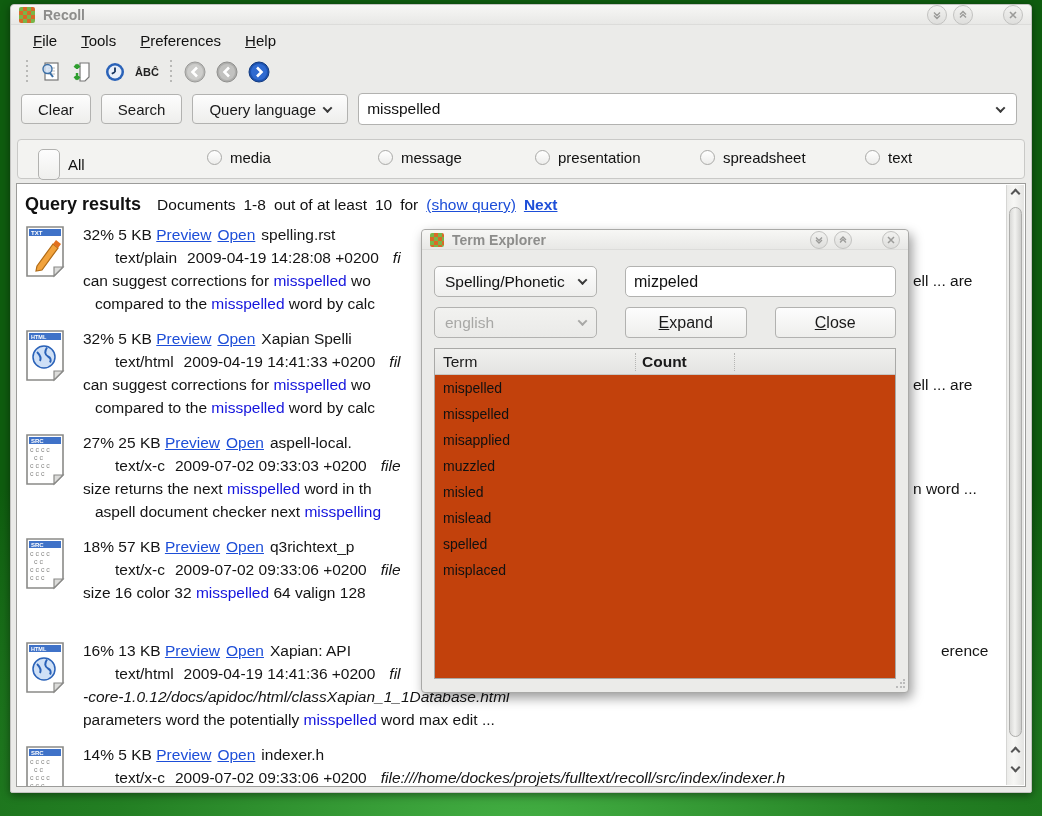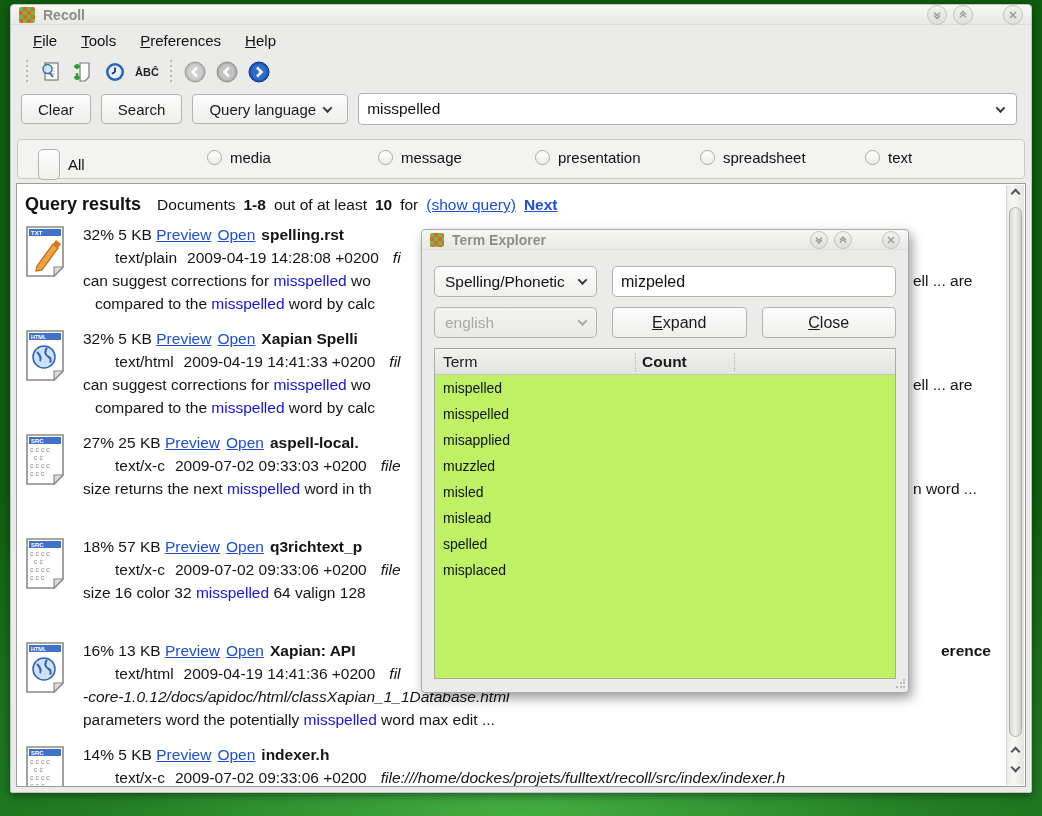--- a/index.html
+++ b/index.html
@@ -75,21 +75,21 @@
   .radio .dot { width:6px; height:6px; border-radius:50%; background:#333; display:none; }
   .radio.sel .dot { display:block; }
   
   .results {
     position:absolute; left:5px; right:5px; top:178px; bottom:5px;
     background:#fff; border:1px solid #9c9c9a; overflow:hidden;
   }
   .res-inner { position:absolute; left:8px; top:0; right:26px; bottom:0; overflow:hidden; }
   .res-header { height:40px; display:flex; align-items:baseline; gap:8px; padding-top:10px; font-size:15.5px; color:#111; }
   .res-header .h1 { font-size:18px; font-weight:bold; margin-right:8px; }
-  .b { font-weight:bold; }
+  .b { font-weight:normal; }
   a.lnk { color:#1d4ed8; text-decoration:underline; }
   a.lnk.b { font-weight:bold; }
   .hl { color:#1414dd; }
   .row { position:relative; height:104px; font-size:15.5px; color:#141414; }
   .ficon { position:absolute; left:0; top:2px; }
   .rl { position:absolute; left:58px; white-space:nowrap; }
   .l1 { top:2px; } .l2 { top:25px; } .l3 { top:48px; } .l4 { top:71px; }
   .ind { left:70px; }
   .mime { margin-right:10px;margin-left:32px; } .date { margin-right:14px; }
   .it { font-style:italic; }
@@ -103,33 +103,33 @@
   .sthumb { position:absolute; left:2px; right:2px; top:22px; bottom:48px; border-radius:8px;
     background:linear-gradient(90deg,#d9d9d7,#f2f2f0 45%,#cfcfcd); border:1px solid #adadab; }
   
   .dlg {
     position:absolute; left:410px; top:224px; width:488px; height:464px;
     background:#ebebe9; border:1px solid #a9a9a7; border-radius:4px;
     box-shadow:3px 5px 12px rgba(0,0,0,.4); z-index:5;
   }
   .dlg .titlebar { border-radius:4px 4px 0 0; }
   .dlg-body { position:absolute; left:12px; right:12px; top:36px; }
-  .drow { display:flex; gap:15px; margin-bottom:10px; }
+  .drow { display:flex; gap:28px; margin-bottom:10px; }
   .sel {
     height:31px; background:linear-gradient(#fdfdfd,#efefed); border:1px solid #b2b2b0; border-radius:5px;
     display:flex; align-items:center; padding:0 10px; font-size:15.5px; color:#111;
   }
   .sel.dis { color:#a8a8a6; background:linear-gradient(#f2f2f0,#eaeae8); }
   .sel.dis .dd-arrow { border-color:#a8a8a6; }
   .sel .spacer { flex:1; }
   .tinput { flex:1; height:31px; background:#fff; border:1px solid #b2b2b0; border-radius:5px; padding:0 8px; }
   .tinput input { width:100%; height:100%; border:0; outline:0; background:transparent; font-size:16px; font-family:inherit; color:#111; }
   .dbtn { flex:1; height:31px; font-size:16px; }
   .w160 { width:163px; flex:none; }
-  .ttable { border:1px solid #a9a9a7; background:#bef264; height:331px; overflow:hidden; }
+  .ttable { border:1px solid #a9a9a7; background:#c2410c; height:331px; overflow:hidden; }
   .thead { display:flex; height:26px; background:linear-gradient(#f0f0ee,#e4e4e2); border-bottom:1px solid #c6c6c4; font-size:15.5px; color:#1a1a1a; align-items:center; }
   .th1 { width:200px; padding-left:8px; } .th2 { width:100px; border-left:1px dotted #b5b5b3; padding-left:6px; height:18px; line-height:18px; border-right:1px dotted #b5b5b3;font-weight:bold; }
   .trow { height:26px; line-height:26px; padding-left:8px; font-size:14px; color:#111; }
   .grip { position:absolute; right:3px; bottom:3px; width:10px; height:10px;
     background:radial-gradient(circle at 2px 8px,#bbb 1px,transparent 1.4px),radial-gradient(circle at 6px 8px,#bbb 1px,transparent 1.4px),radial-gradient(circle at 6px 4px,#bbb 1px,transparent 1.4px),radial-gradient(circle at 9px 8px,#bbb 1px,transparent 1.4px),radial-gradient(circle at 9px 4px,#bbb 1px,transparent 1.4px),radial-gradient(circle at 9px 1px,#bbb 1px,transparent 1.4px); }
 </style>
 </head>
 <body>
 
 <svg width="0" height="0" style="position:absolute">
@@ -316,20 +316,21 @@
             <rect x="4" y="3" width="32" height="7" fill="#3f72c8"></rect>
             <text x="6" y="9" font-size="6" fill="#fff" font-weight="bold">SRC</text>
           <text x="5" y="18" font-size="7" fill="#8a8a88">c c  c c</text>
             <text x="9" y="26" font-size="7" fill="#8a8a88">c  c</text>
             <text x="5" y="34" font-size="7" fill="#8a8a88">c c  c c</text>
             <text x="5" y="42" font-size="7" fill="#8a8a88">c c c</text>
         </svg>
         <span class="rl l1"><span>27%</span> <span>25 KB</span> <a class="lnk" href="#">Preview</a><span class="sp1"></span><a class="lnk" href="#">Open</a><span class="sp1"></span><span class="b">aspell-local.</span></span>
         <span class="rl l2"><span class="mime">text/x-c</span><span class="date">2009-07-02 09:33:03 +0200</span><span class="it">file</span></span>
         <span class="rl l3"><span>size returns the next </span><span class="hl">misspelled</span><span> word in th</span></span>
+        <span class="rl l4 ind"><span>aspell document checker next </span><span class="hl">misspelling</span><span></span></span>
         <span class="frag" style="left:888px;top:48px">n word ...</span>
       </div>
 
       <div class="row">
         <svg class="ficon" width="40" height="52" viewBox="0 0 40 52">
           <use href="#page-base"></use>
             <rect x="4" y="3" width="32" height="7" fill="#3f72c8"></rect>
             <text x="6" y="9" font-size="6" fill="#fff" font-weight="bold">SRC</text>
           <text x="5" y="18" font-size="7" fill="#8a8a88">c c  c c</text>
             <text x="9" y="26" font-size="7" fill="#8a8a88">c  c</text>

